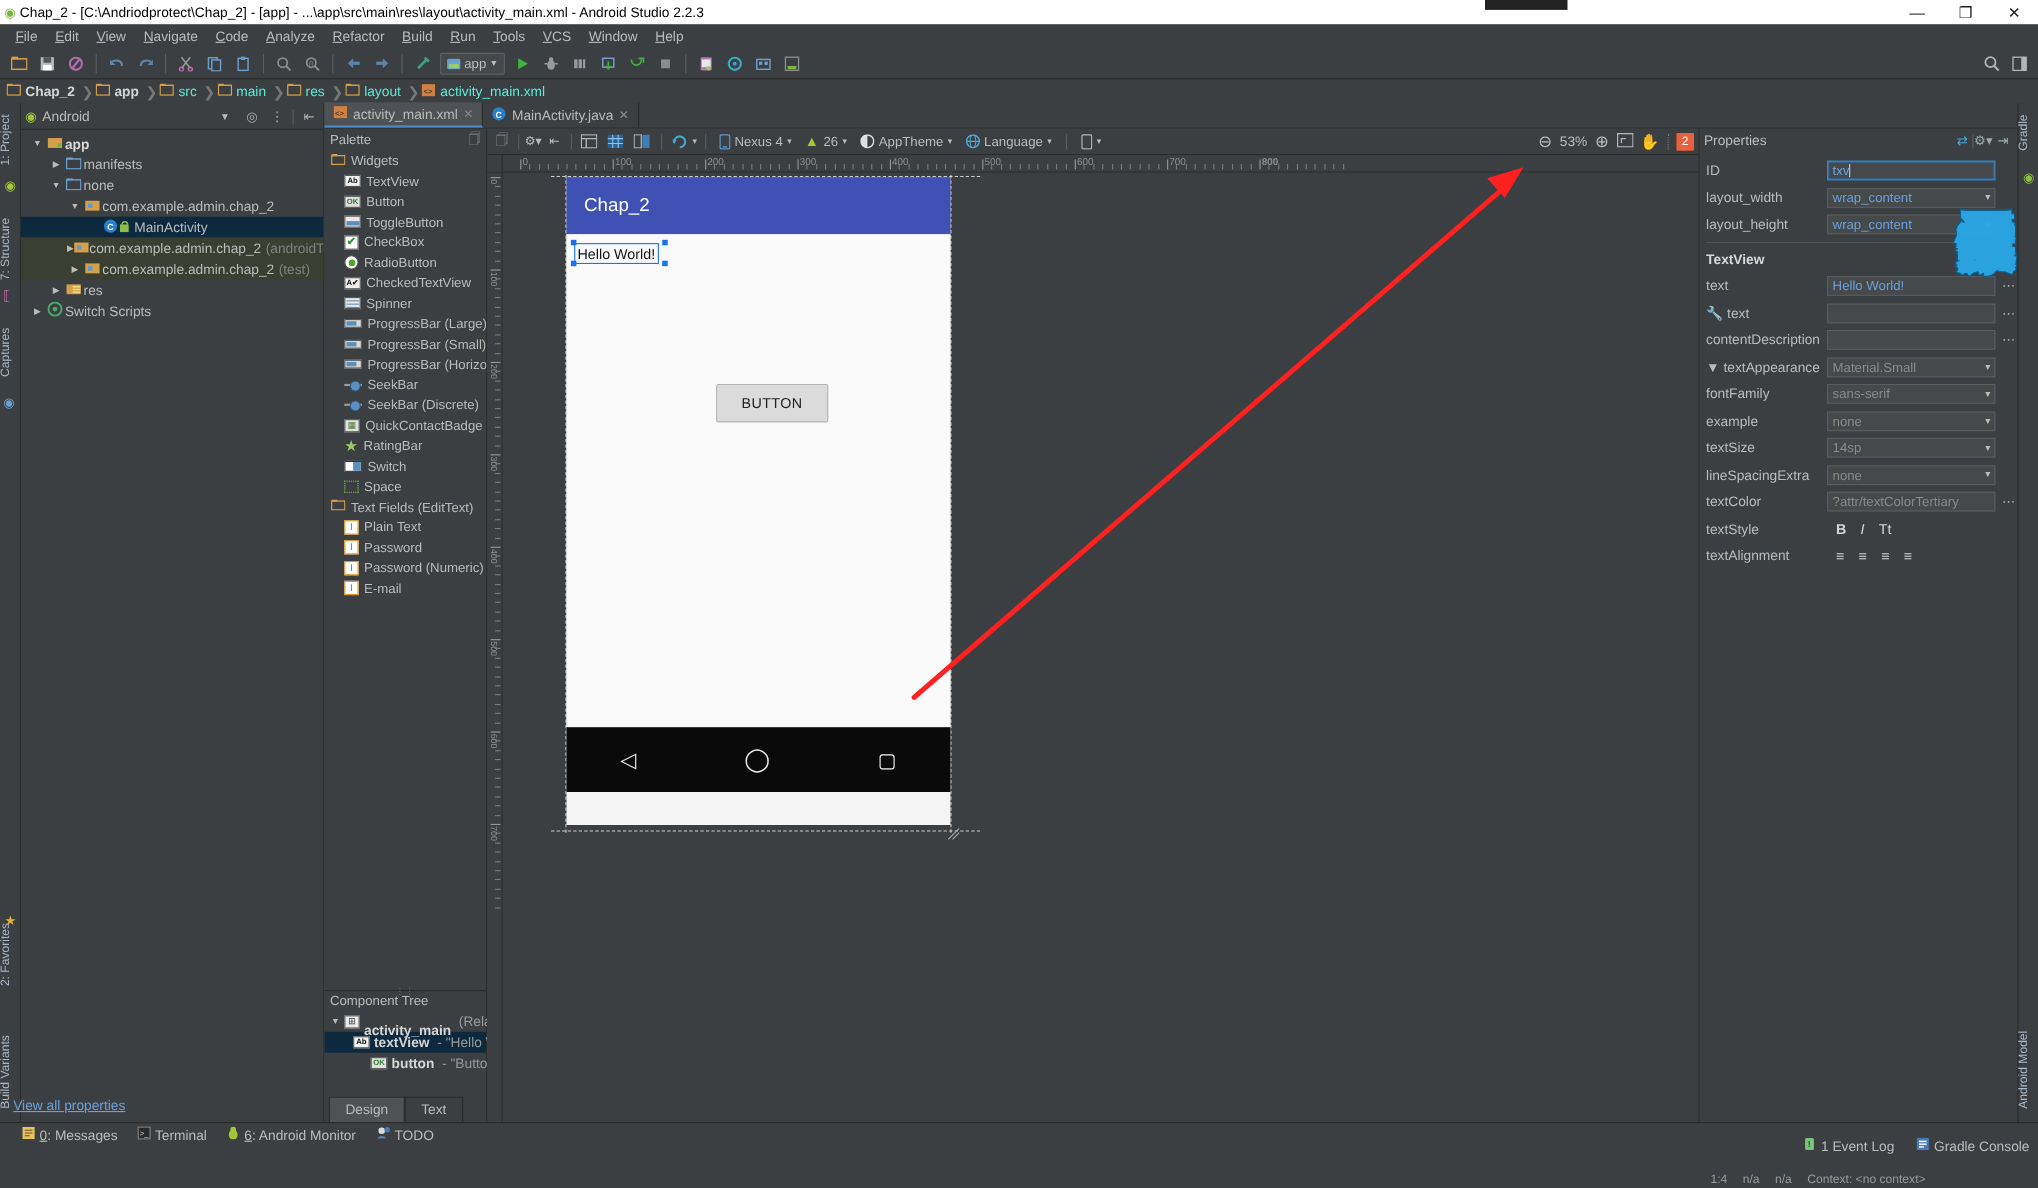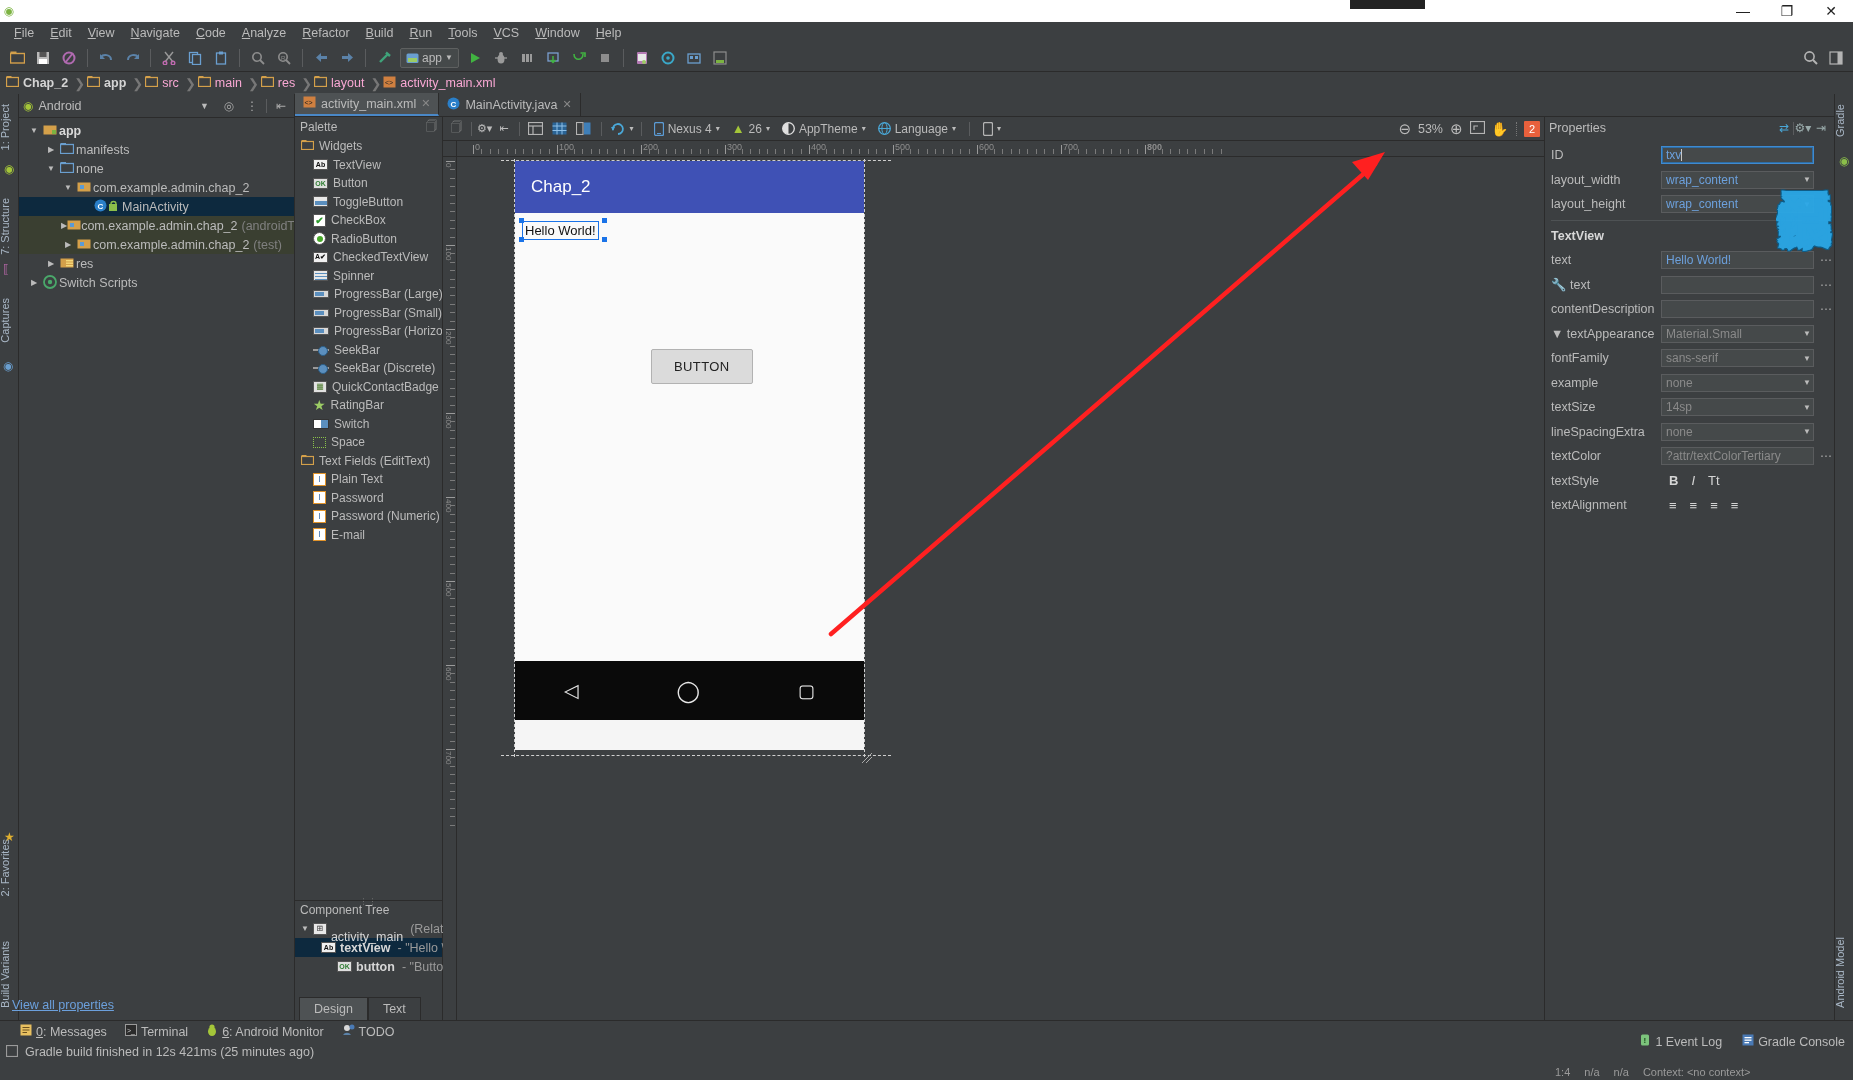--- a/index.html
+++ b/index.html
@@ -37,21 +37,21 @@
              border-bottom:1px solid #2b2b2b; }
   .tbtn { width:24px; height:24px; display:flex; align-items:center; justify-content:center; margin:0 1px; }
   .tsep { width:1px; height:18px; background:#5a5c5e; margin:0 5px; }
   .appcombo { display:flex; align-items:center; gap:3px; border:1px solid #5e6060; border-radius:2px;
               height:20px; padding:0 5px; margin:0 3px; background:#45494a; }
   .appcombo .lbl { font-size:12px; color:#bbb; }
   .tb-right { position:absolute; right:4px; display:flex; align-items:center; }
 
   
   .crumbs { height:22px; background:#3c3f41; display:flex; align-items:center; padding-left:4px; }
-  .crumb { display:flex; align-items:center; gap:4px; padding:0 6px 0 2px; font-size:12.5px; color:#f9a8d4; }
+  .crumb { display:flex; align-items:center; gap:4px; padding:0 6px 0 2px; font-size:12.5px; color:#5eead4; }
   .crumb.bold { font-weight:bold; color:#d4d4d4; }
   .crumb-sep { color:#777; font-size:13px; }
 
   
   .body { position:absolute; top:94px; left:0; right:0; bottom:60px; display:flex; }
 
   
   .lrail { width:19px; background:#3c3f41; border-right:1px solid #2b2b2b; position:relative; flex:none; }
   .vtab { position:absolute; left:-1px; writing-mode: vertical-rl; transform: rotate(180deg);
           font-size:11px; color:#a9b7c6; white-space:nowrap; padding:4px 0; width:19px; text-align:center; }
@@ -221,20 +221,21 @@
             font-size:26px; color:#6a6a6a; opacity:.55; white-space:nowrap; pointer-events:none; }
   .arrow-svg { position:absolute; left:0; top:0; pointer-events:none; }
 </style>
 </head>
 <body>
 
 <div class="app">
 
   <div class="titlebar">
     <span class="tb-icon">◉</span>
+    <span class="tb-text">Chap_2 - [C:\Andriodprotect\Chap_2] - [app] - ...\app\src\main\res\layout\activity_main.xml - Android Studio 2.2.3</span>
     <div class="tb-drag"></div>
     <div class="win-ctrl">
       <div>—</div>
       <div>❐</div>
       <div>✕</div>
     </div>
   </div>
 
   <div class="menubar" id="menubar">
       <div class="mi"><u>F</u>ile</div>
@@ -718,21 +719,21 @@
             </div>
           <div class="ctree">
             <div class="ctree-head">
               <span class="ctree-grip">⋮⋮</span>
               <span>Component Tree</span>
             </div>
             <div id="ctreelist">
                 <div class="crow" style="padding-left: 6px;">
                   <span class="arrow">▼</span>
                   <span class="g g-rl">⊞</span>
-                  <span style="font-weight: normal; color: rgb(214, 214, 214); margin-top: 16px;">activity_main</span>
+                  <span style="font-weight: bold; color: rgb(214, 214, 214); margin-top: 16px;">activity_main</span>
                   <span style="color: rgb(154, 154, 154); padding-left: 3px;">(Relative...</span>
                 </div>
                 <div class="crow sel" style="padding-left: 22px;">
                   <span class="arrow"></span>
                   <span class="g g-ab">Ab</span>
                   <span style="font-weight: bold; color: rgb(214, 214, 214);">textView</span>
                   <span style="color: rgb(154, 154, 154); padding-left: 3px;">- "Hello \...</span>
                 </div>
                 <div class="crow" style="padding-left: 38px;">
                   <span class="arrow"></span>
@@ -1231,28 +1232,20 @@
         </div>
         <div class="sitem">
           <span><svg width="13" height="12">
               <circle cx="5" cy="4" r="3" fill="#d8d8d8"></circle>
               <path d="M1 11 A4.5 4 0 0 1 9 11 Z" fill="#5b82a8"></path>
               <circle cx="10" cy="3" r="2.5" fill="#4a7ab5"></circle>
             </svg></span>
           <span>TODO</span>
         </div>
       </div>
-    <div class="gradlerow">
-      <span>
-        <svg width="12" height="12">
-            <rect x="0.5" y="0.5" width="11" height="11" fill="none" stroke="#9a9a9a" stroke-width="1.2"></rect>
-          </svg>
-      </span>
-      <span>Gradle build finished in 12s 421ms (25 minutes ago)</span>
-    </div>
     <div class="statusright" id="statusright">
         <div class="sitem">
           <span><svg width="12" height="12">
               <rect x="2" y="0.5" width="8" height="11" rx="1.5" fill="#7cc47c"></rect>
               <text x="4.5" y="9" font-size="8" fill="#1a4a1a" font-weight="bold">!</text>
             </svg></span>
           <span>1 Event Log</span>
         </div>
         <div class="sitem">
           <span><svg width="12" height="12">

